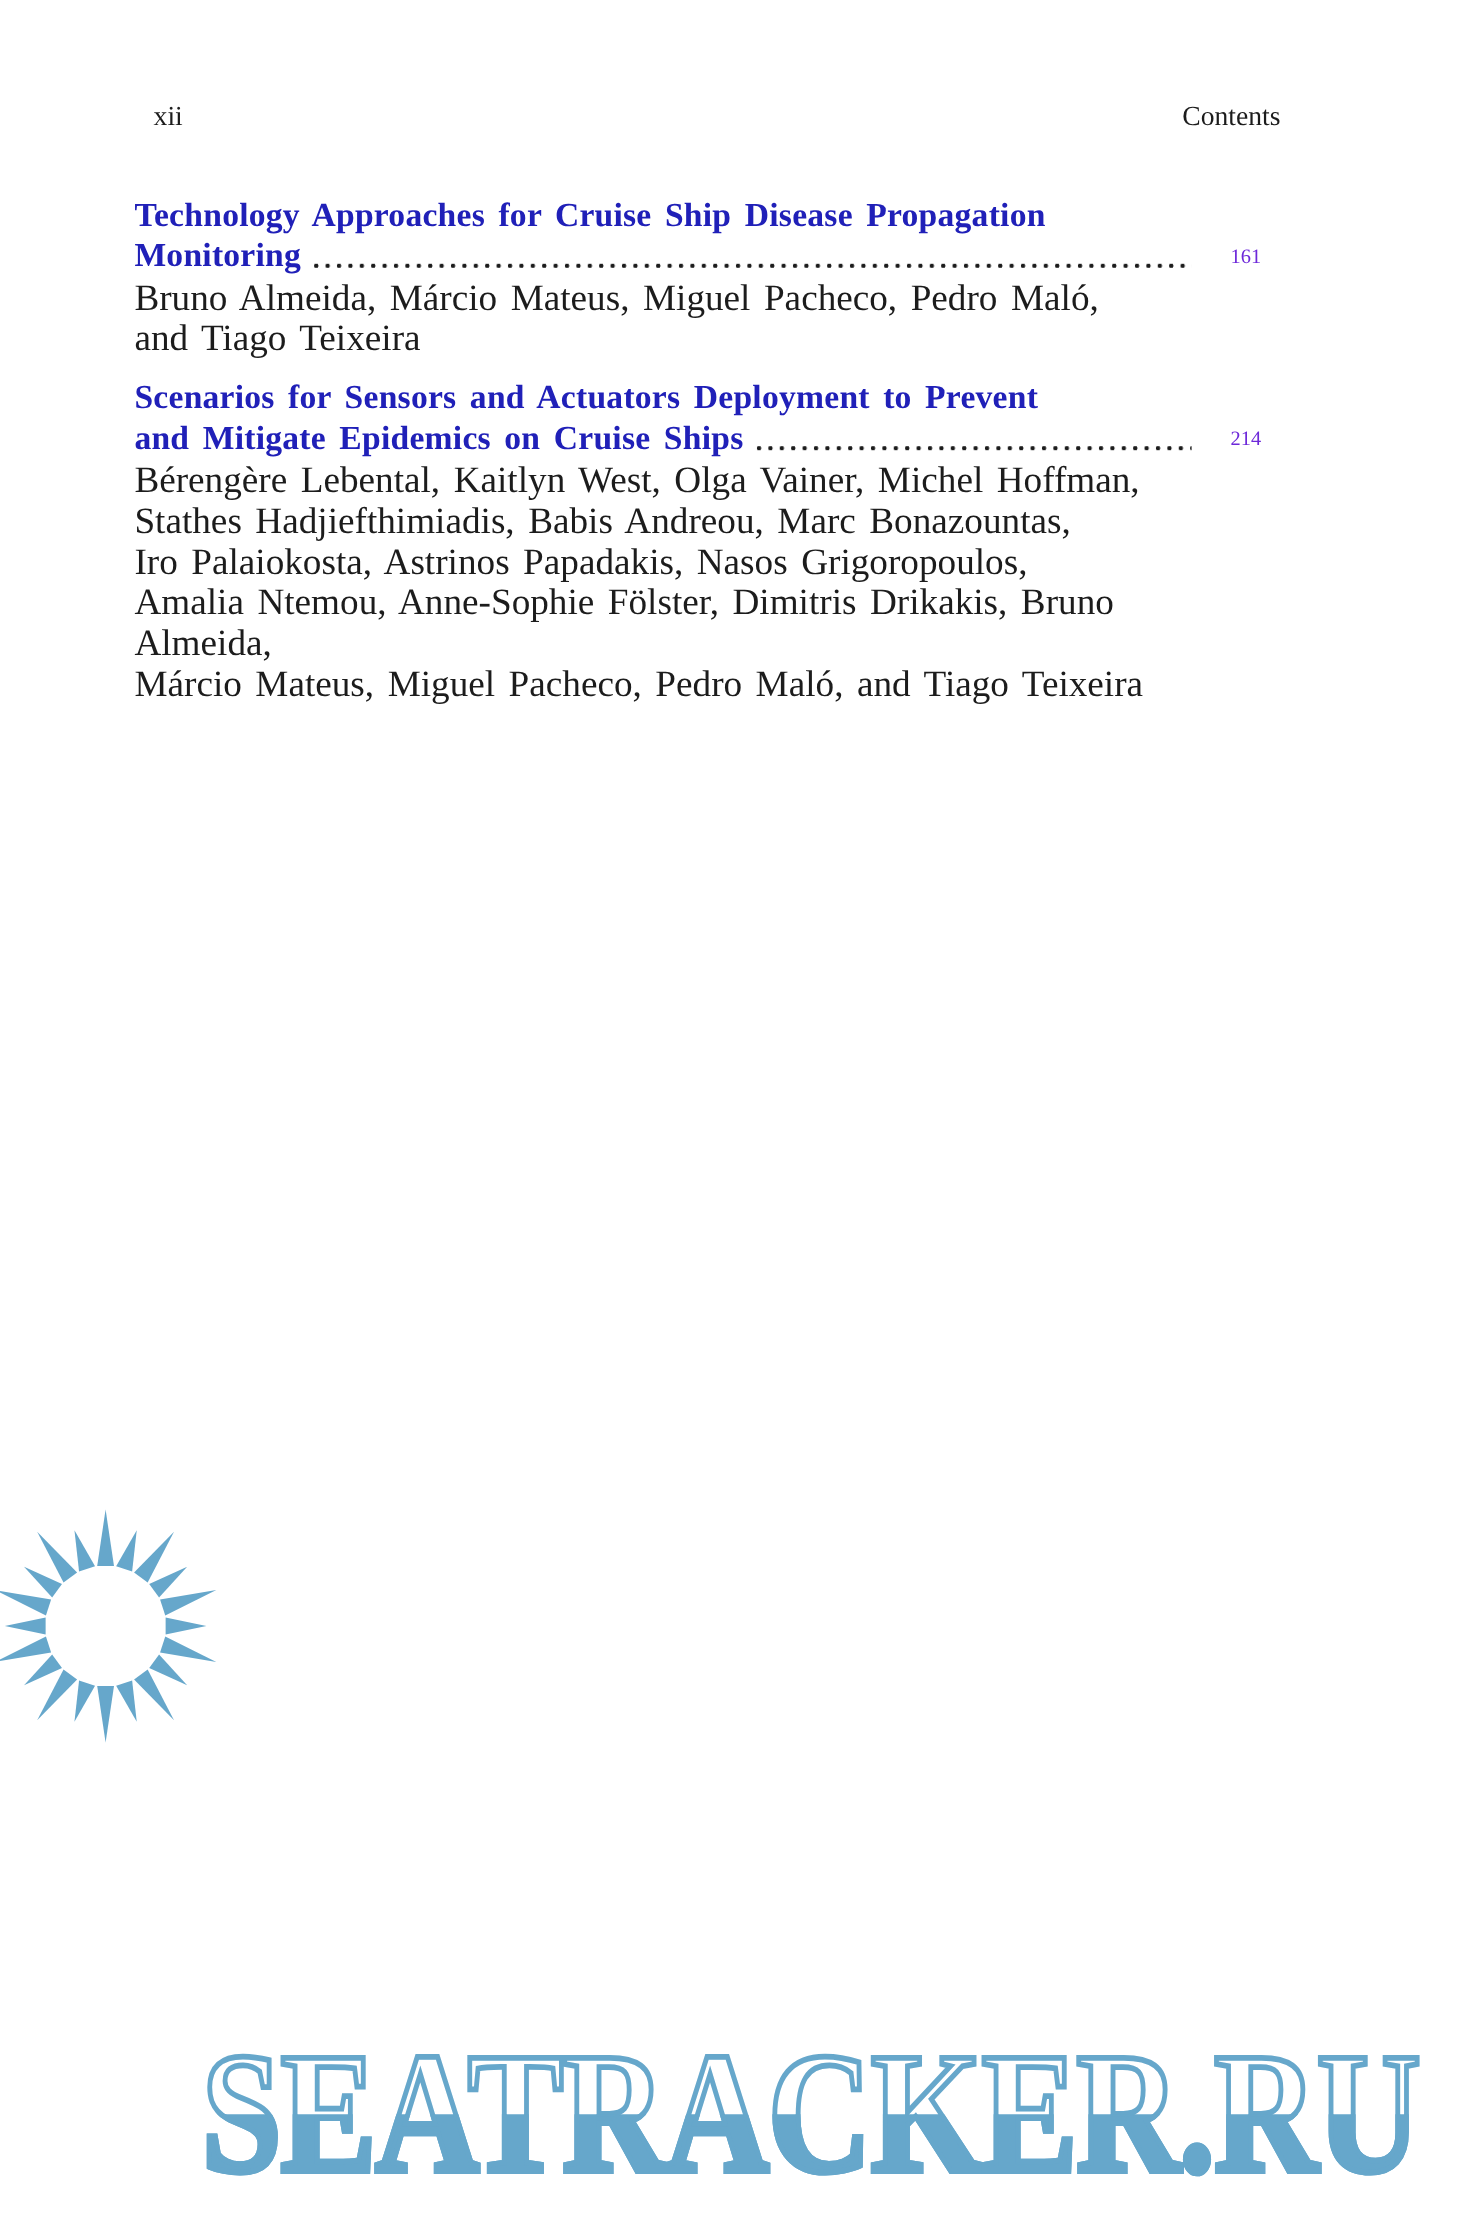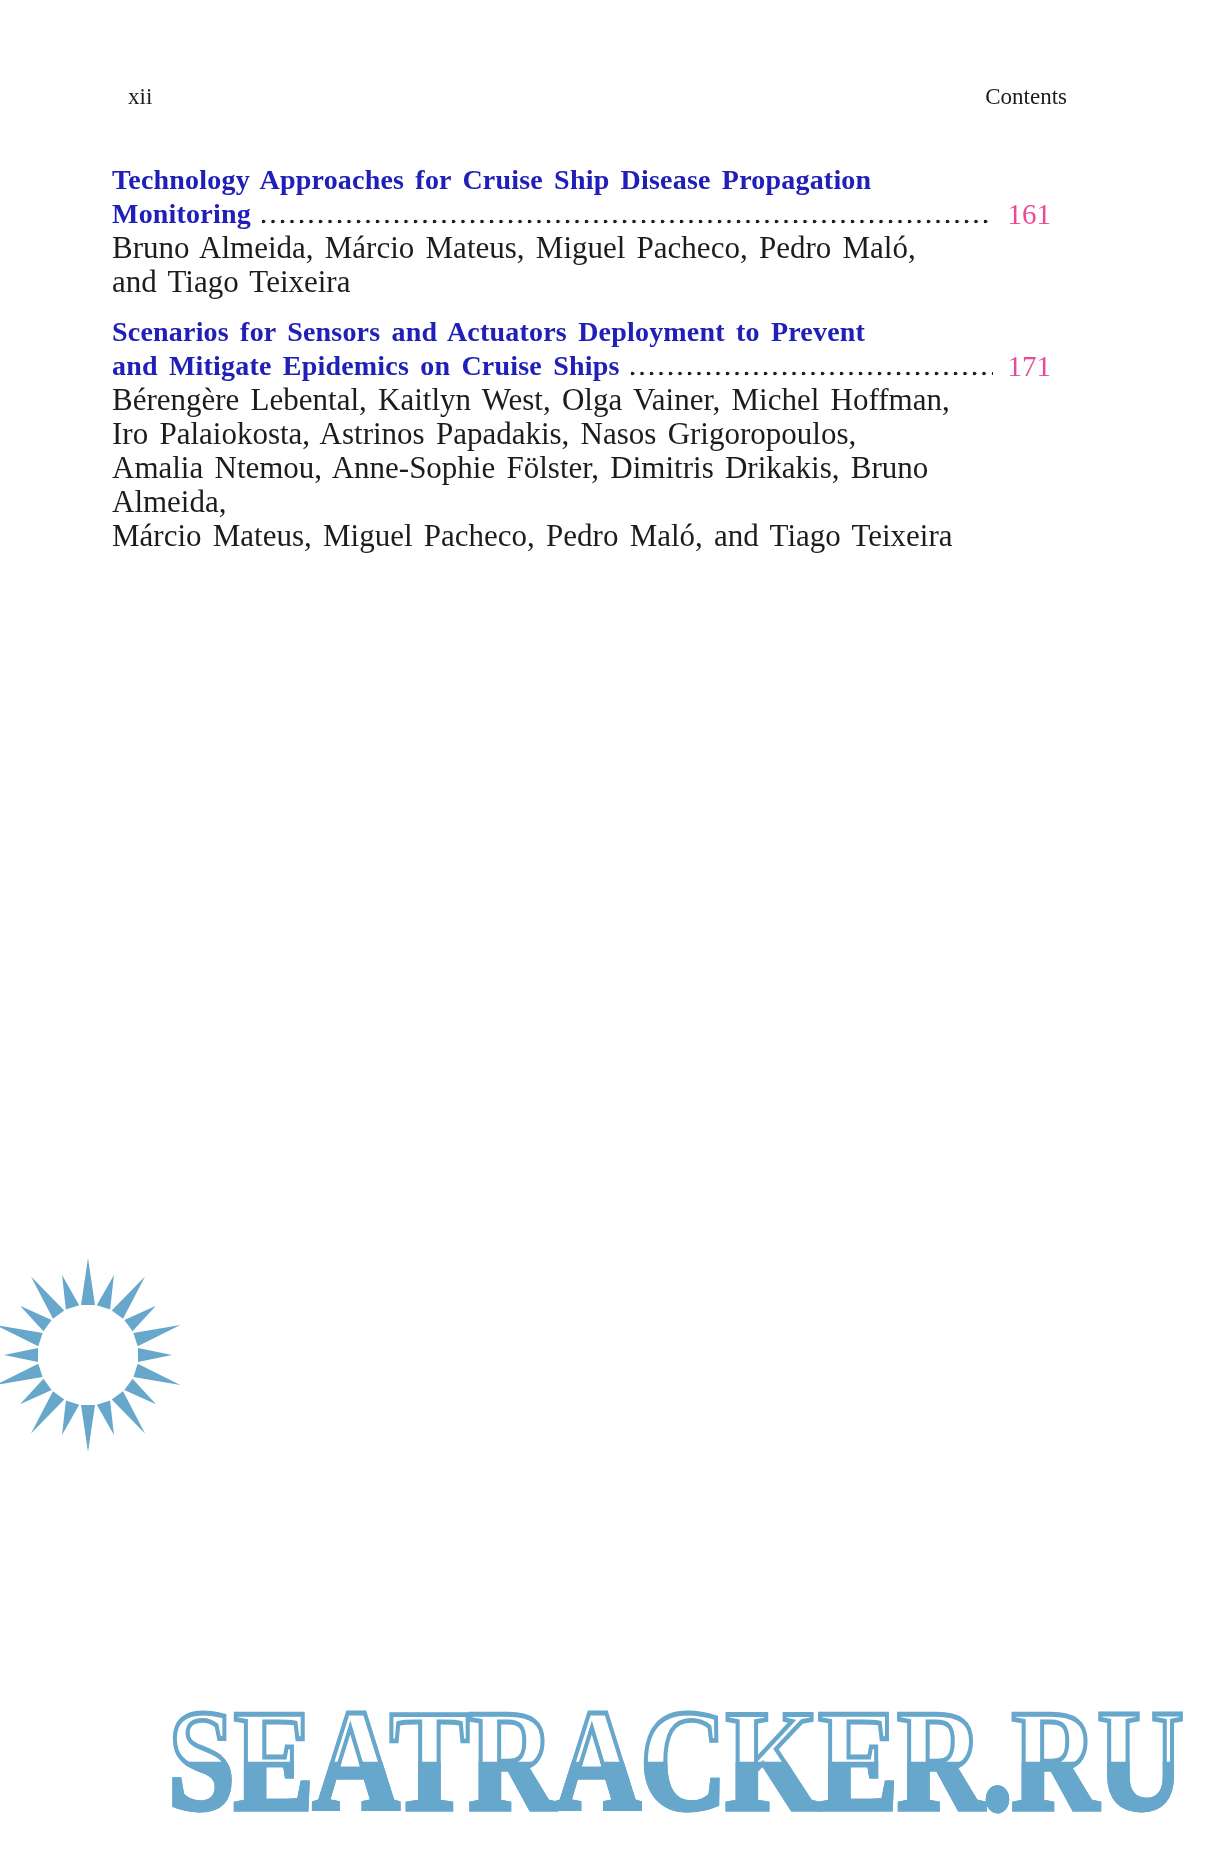--- a/index.html
+++ b/index.html
@@ -56,22 +56,22 @@
     align-self: flex-end;
     height: 5px;
     margin: 0 14px 7px 10px;
     background-image: radial-gradient(circle at 2.5px 2.5px, #1c1c1c 1.6px, rgba(0,0,0,0) 2.1px);
     background-size: 9.5px 5px;
     background-repeat: repeat-x;
     background-position: left bottom;
   }
   .pagenum {
     font-weight: normal;
-    color: #ec4899;
-    font-size: 29px;
+    color: #6d28d9;
+    font-size: 17px;
     line-height: 34px;
     min-width: 44px;
     text-align: right;
     word-spacing: 0;
     letter-spacing: 0;
   }
   .authors {
     font-size: 31px;
     line-height: 34px;
     color: #1c1c1c;
@@ -148,24 +148,25 @@
         <div>Bruno Almeida, Márcio Mateus, Miguel Pacheco, Pedro Maló,</div>
         <div>and Tiago Teixeira</div>
       </div>
     </div>
 
     <div class="toc-entry">
       <div class="title-line">Scenarios for Sensors and Actuators Deployment to Prevent</div>
       <div class="title-line leader-line">
         <span class="title-text">and Mitigate Epidemics on Cruise Ships</span>
         <span class="leader"></span>
-        <span class="pagenum">171</span>
+        <span class="pagenum">214</span>
       </div>
       <div class="authors">
         <div>Bérengère Lebental, Kaitlyn West, Olga Vainer, Michel Hoffman,</div>
+        <div>Stathes Hadjiefthimiadis, Babis Andreou, Marc Bonazountas,</div>
         <div>Iro Palaiokosta, Astrinos Papadakis, Nasos Grigoropoulos,</div>
         <div>Amalia Ntemou, Anne-Sophie Fölster, Dimitris Drikakis, Bruno Almeida,</div>
         <div>Márcio Mateus, Miguel Pacheco, Pedro Maló, and Tiago Teixeira</div>
       </div>
     </div>
 
 
   </div>
 
   <div class="watermark">

